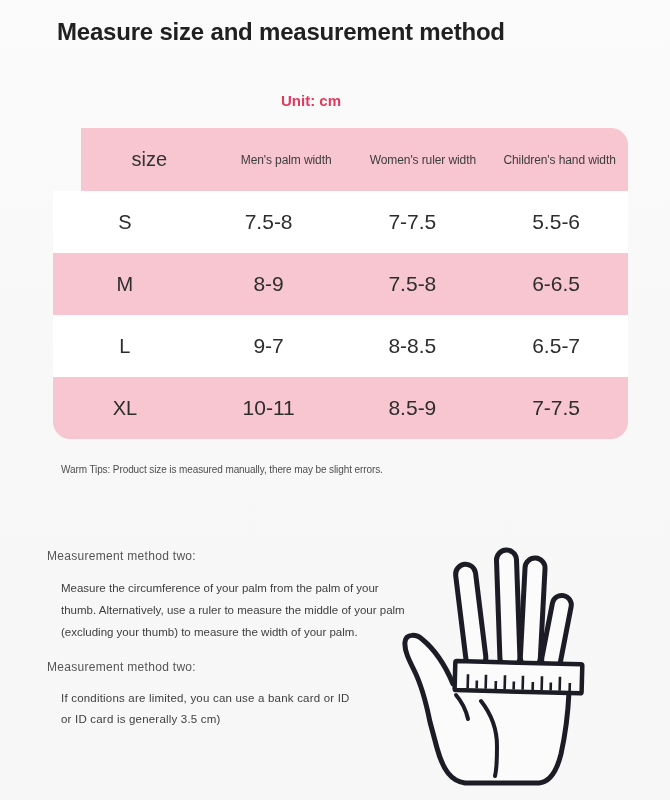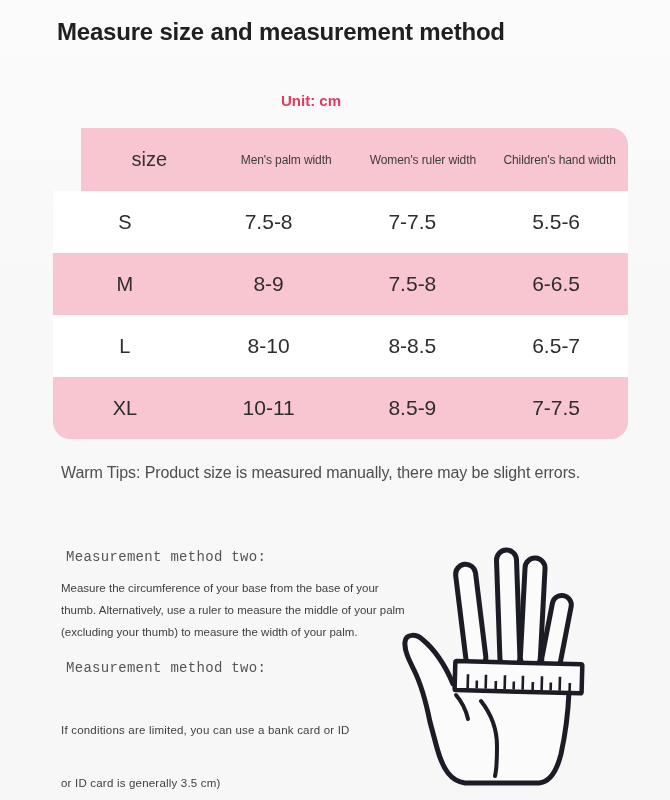--- a/index.html
+++ b/index.html
@@ -25,32 +25,32 @@
   .t-row.header { height:63px;margin-left:28px; }
   .t-row.pink { background:#F8C6D1; }
   .t-row.white { background:#ffffff; }
   .t-cell { width:25%; text-align:center; color:#2d2d2d; }
   .t-cell.hdr-size { font-size:20px; color:#333; }
   .t-cell.hdr { font-size:12px; font-weight:500; color:#3c3c3c; letter-spacing:-0.1px; }
   .t-cell.cell-size { font-size:20px; }
   .t-cell.cell-val { font-size:21px; }
   .warm-tips {
     position:absolute; left:61px; top:464px;
-    font-size:16px; color:#4e4e4e; letter-spacing:-0.1px; white-space:nowrap;
+    font-size:10px; color:#4e4e4e; letter-spacing:-0.1px; white-space:nowrap;
   }
   .method-label {
-    position:absolute; left:66px; font-size:14px; color:#555555; letter-spacing:0.3px; white-space:nowrap;font-family:Liberation Mono, monospace;
+    position:absolute; left:47px; font-size:12px; color:#555555; letter-spacing:0.3px; white-space:nowrap;
   }
   .method-label.m1 { top:549px; }
   .method-label.m2 { top:660px; }
   .method-text { position:absolute; left:61px; color:#3e3e3e; font-size:11.5px; }
   .method-text.m1 { top:577px; }
   .method-text.m1 .pline { line-height:22px; }
   .method-text.m2 { top:688px; letter-spacing:0.2px; }
-  .method-text.m2 .pline { line-height:20.5px;margin-top:32px; }
+  .method-text.m2 .pline { line-height:20.5px; }
   .pline { white-space:nowrap; }
   .hand-illustration { position:absolute; left:393px; top:538px; width:270px; height:255px; }
 </style>
 </head>
 <body>
 
 <div class="page">
 
   <div class="page-title">Measure size and measurement method</div>
 
@@ -70,37 +70,37 @@
       <div class="t-cell cell-val">5.5-6</div>
     </div>
     <div class="t-row pink">
       <div class="t-cell cell-size">M</div>
       <div class="t-cell cell-val">8-9</div>
       <div class="t-cell cell-val">7.5-8</div>
       <div class="t-cell cell-val">6-6.5</div>
     </div>
     <div class="t-row white">
       <div class="t-cell cell-size">L</div>
-      <div class="t-cell cell-val">8-10</div>
+      <div class="t-cell cell-val">9-7</div>
       <div class="t-cell cell-val">8-8.5</div>
       <div class="t-cell cell-val">6.5-7</div>
     </div>
     <div class="t-row pink">
       <div class="t-cell cell-size">XL</div>
       <div class="t-cell cell-val">10-11</div>
       <div class="t-cell cell-val">8.5-9</div>
       <div class="t-cell cell-val">7-7.5</div>
     </div>
   </div>
 
   <div class="warm-tips">Warm Tips: Product size is measured manually, there may be slight errors.</div>
 
   <div class="method-label m1">Measurement method two:</div>
   <div class="method-text m1">
-    <div class="pline">Measure the circumference of your base from the base of your</div>
+    <div class="pline">Measure the circumference of your palm from the palm of your</div>
     <div class="pline">thumb. Alternatively, use a ruler to measure the middle of your palm</div>
     <div class="pline">(excluding your thumb) to measure the width of your palm.</div>
   </div>
 
   <div class="method-label m2">Measurement method two:</div>
   <div class="method-text m2">
     <div class="pline">If conditions are limited, you can use a bank card or ID</div>
     <div class="pline">or ID card is generally 3.5 cm)</div>
   </div>
 

